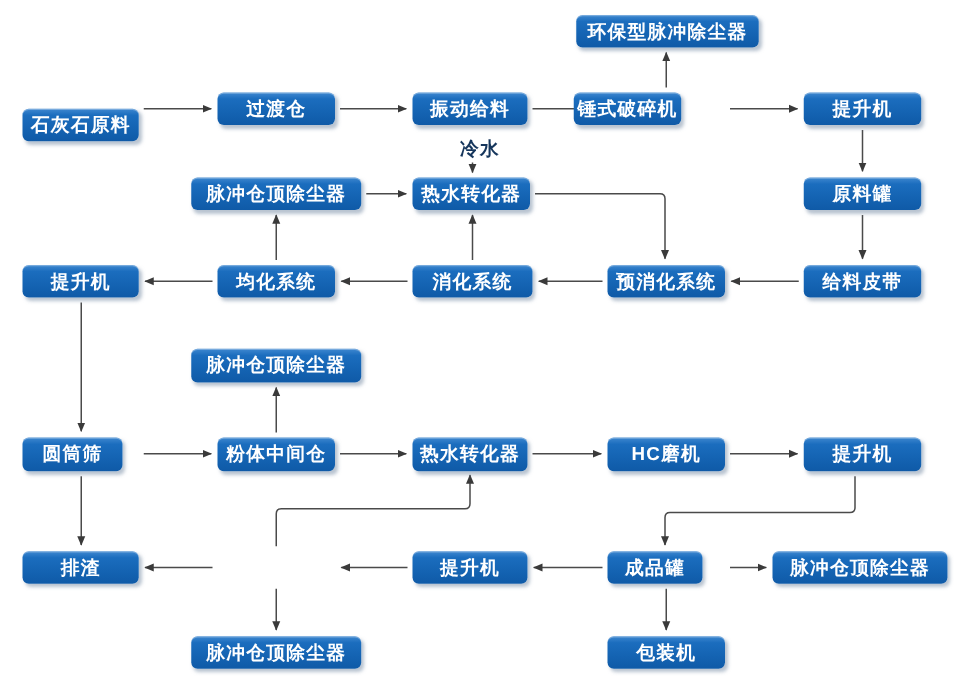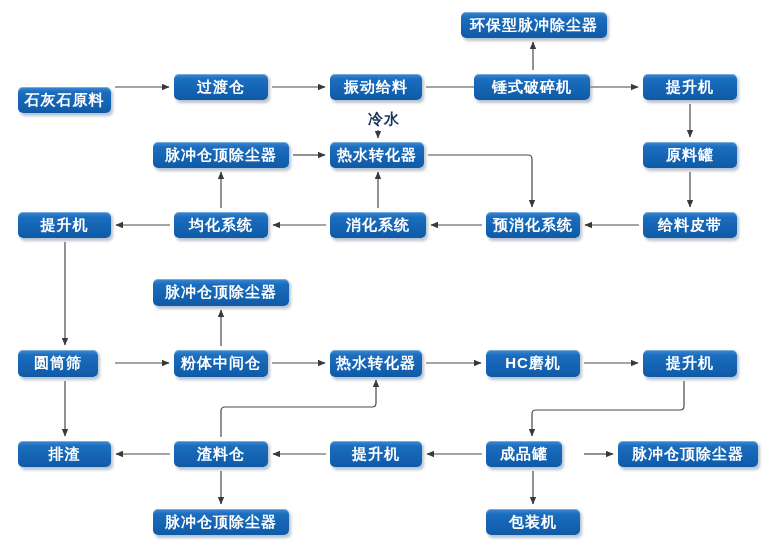--- a/index.html
+++ b/index.html
@@ -79,38 +79,37 @@
         <path d="M221 471 L221 504" marker-end="url(#arrow)"></path>
         <path d="M533 471 L533 504" marker-end="url(#arrow)"></path>
         <path d="M428 155 L528 155 Q532 155 532 159 L532 207" marker-end="url(#arrow)"></path>
         <path d="M221 437 L221 411 Q221 407 225 407 L372 407 Q376 407 376 403 L376 380" marker-end="url(#arrow)"></path>
         <path d="M684 381 L684 406 Q684 410 680 410 L536 410 Q532 410 532 414 L532 436" marker-end="url(#arrow)"></path>
       </g>
   </svg>
 <div class="node" style="left: 18px; top: 74px; width: 93px; height: 26px; margin-top: 13px;">石灰石原料</div>
     <div class="node" style="left: 174px; top: 74px; width: 94px; height: 26px;">过渡仓</div>
     <div class="node" style="left: 330px; top: 74px; width: 92px; height: 26px;">振动给料</div>
-    <div class="node" style="left: 474px; top: 74px; width: 116px; height: 26px;">锤式破碎机</div>
+    <div class="node" style="left: 459px; top: 74px; width: 86px; height: 26px;">锤式破碎机</div>
     <div class="node" style="left: 643px; top: 74px; width: 94px; height: 26px;">提升机</div>
     <div class="node" style="left: 461px; top: 12px; width: 146px; height: 26px;">环保型脉冲除尘器</div>
     <div class="node" style="left: 153px; top: 142px; width: 136px; height: 26px;">脉冲仓顶除尘器</div>
     <div class="node" style="left: 330px; top: 142px; width: 94px; height: 26px;">热水转化器</div>
     <div class="node" style="left: 643px; top: 142px; width: 94px; height: 26px;">原料罐</div>
     <div class="node" style="left: 18px; top: 212px; width: 93px; height: 26px;">提升机</div>
     <div class="node" style="left: 174px; top: 212px; width: 94px; height: 26px;">均化系统</div>
     <div class="node" style="left: 330px; top: 212px; width: 96px; height: 26px;">消化系统</div>
     <div class="node" style="left: 486px; top: 212px; width: 94px; height: 26px;">预消化系统</div>
     <div class="node" style="left: 643px; top: 212px; width: 94px; height: 26px;">给料皮带</div>
     <div class="node" style="left: 153px; top: 279px; width: 136px; height: 27px;">脉冲仓顶除尘器</div>
     <div class="node" style="left: 18px; top: 350px; width: 80px; height: 27px;">圆筒筛</div>
     <div class="node" style="left: 174px; top: 350px; width: 94px; height: 27px;">粉体中间仓</div>
     <div class="node" style="left: 330px; top: 350px; width: 92px; height: 27px;">热水转化器</div>
     <div class="node" style="left: 486px; top: 350px; width: 94px; height: 27px;">HC磨机</div>
     <div class="node" style="left: 643px; top: 350px; width: 94px; height: 27px;">提升机</div>
     <div class="node" style="left: 18px; top: 441px; width: 93px; height: 26px;">排渣</div>
-    <div class="node" style="left: 174px; top: 441px; width: 94px; height: 26px;">渣料仓</div>
     <div class="node" style="left: 330px; top: 441px; width: 92px; height: 26px;">提升机</div>
     <div class="node" style="left: 486px; top: 441px; width: 76px; height: 26px;">成品罐</div>
     <div class="node" style="left: 618px; top: 441px; width: 140px; height: 26px;">脉冲仓顶除尘器</div>
     <div class="node" style="left: 153px; top: 509px; width: 136px; height: 26px;">脉冲仓顶除尘器</div>
     <div class="node" style="left: 486px; top: 509px; width: 94px; height: 26px;">包装机</div>
     <div class="float-label" style="left: 356px; top: 110px; width: 44px;">冷水</div>
   </div>
 
 </body></html>

